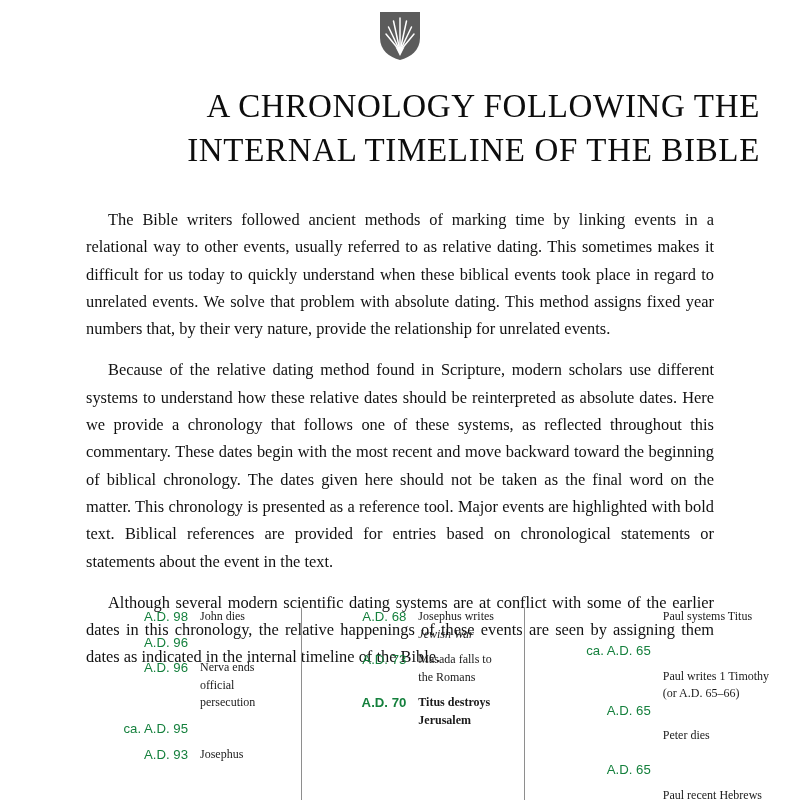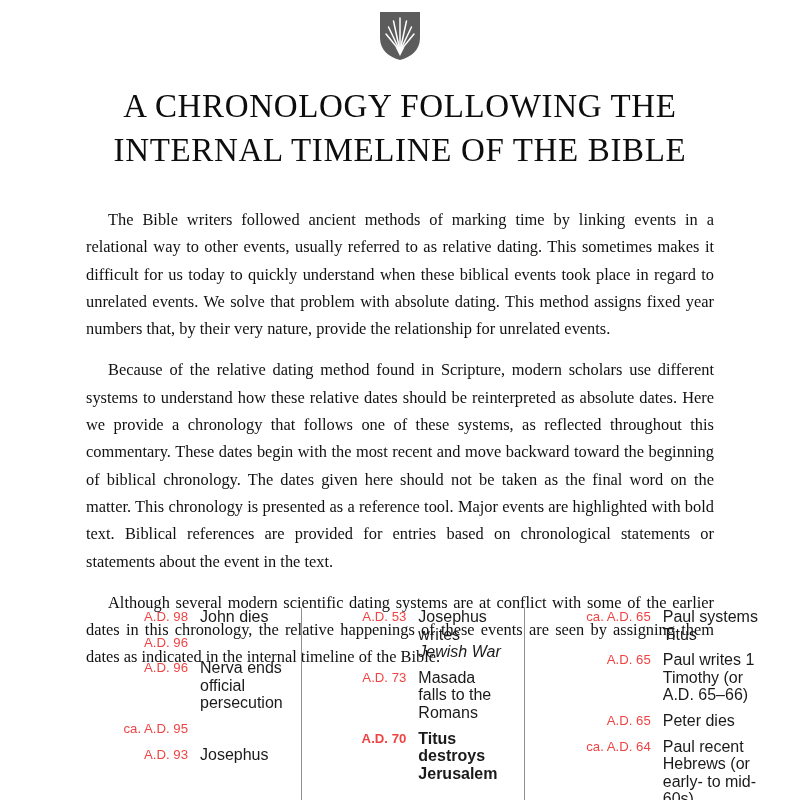--- a/index.html
+++ b/index.html
@@ -23,21 +23,21 @@
     justify-content: center;
     align-items: flex-start;
     padding-top: 10px;
     height: 62px;
     box-sizing: border-box;
   }
   .shield-svg { display: block; }
 
   
   .title {
-    text-align: center;
+    text-align: right;
     font-family: "Liberation Serif", "DejaVu Serif", serif;
     font-weight: 400;
     font-size: 33px;
     letter-spacing: 0.02em;
     line-height: 44px;
     color: #0d0d0d;
     margin: 22px 0 0 0;
     padding: 0 40px;
   }
   .title-line { display: block; white-space: nowrap; }
@@ -89,33 +89,34 @@
   .chrono-row {
     display: flex;
     align-items: flex-start;
     margin-bottom: 8px;
   }
   .chrono-date {
     flex: 0 0 auto;
     text-align: right;
     font-size: 13.2px;
     line-height: 17.6px;
-    color: #ef4444;
+    color: #15803d;
     white-space: nowrap;
     padding-right: 12px;
   }
   .c1 .chrono-date { width: 108px; }
   .c2 .chrono-date { width: 84px; }
-  .c3 .chrono-date { width: 106px; }
+  .c3 .chrono-date { width: 106px; margin-top: 34px; }
 
   .chrono-event {
     flex: 1 1 auto;
-    font-size: 16px;
+    font-size: 12px;
     line-height: 17.6px;
     color: #1a1a1a;
+    font-family: Liberation Serif, serif;
   }
   .chrono-row.bold .chrono-date,
   .chrono-row.bold .chrono-event { font-weight: 700; }
   .chrono-event em { font-style: italic; }
 </style>
 </head>
 <body>
 
 <div class="logo-wrap">
   <svg class="shield-svg" width="46" height="52" viewBox="0 0 46 52" aria-hidden="true">
@@ -161,21 +162,21 @@
         <div class="chrono-date">ca. A.D. 95</div>
       </div>
       <div class="chrono-row">
         <div class="chrono-date">A.D. 93</div>
         <div class="chrono-event">Josephus</div>
       </div>
     </div>
   <div class="divider"></div>
   <div class="chrono-col c2">
       <div class="chrono-row">
-        <div class="chrono-date">A.D. 53</div>
+        <div class="chrono-date">A.D. 68</div>
         <div class="chrono-event">Josephus writes <em>Jewish War</em></div>
       </div>
       <div class="chrono-row">
         <div class="chrono-date">A.D. 73</div>
         <div class="chrono-event">Masada falls to the Romans</div>
       </div>
       <div class="chrono-row bold">
         <div class="chrono-date">A.D. 70</div>
         <div class="chrono-event">Titus destroys Jerusalem</div>
       </div>

